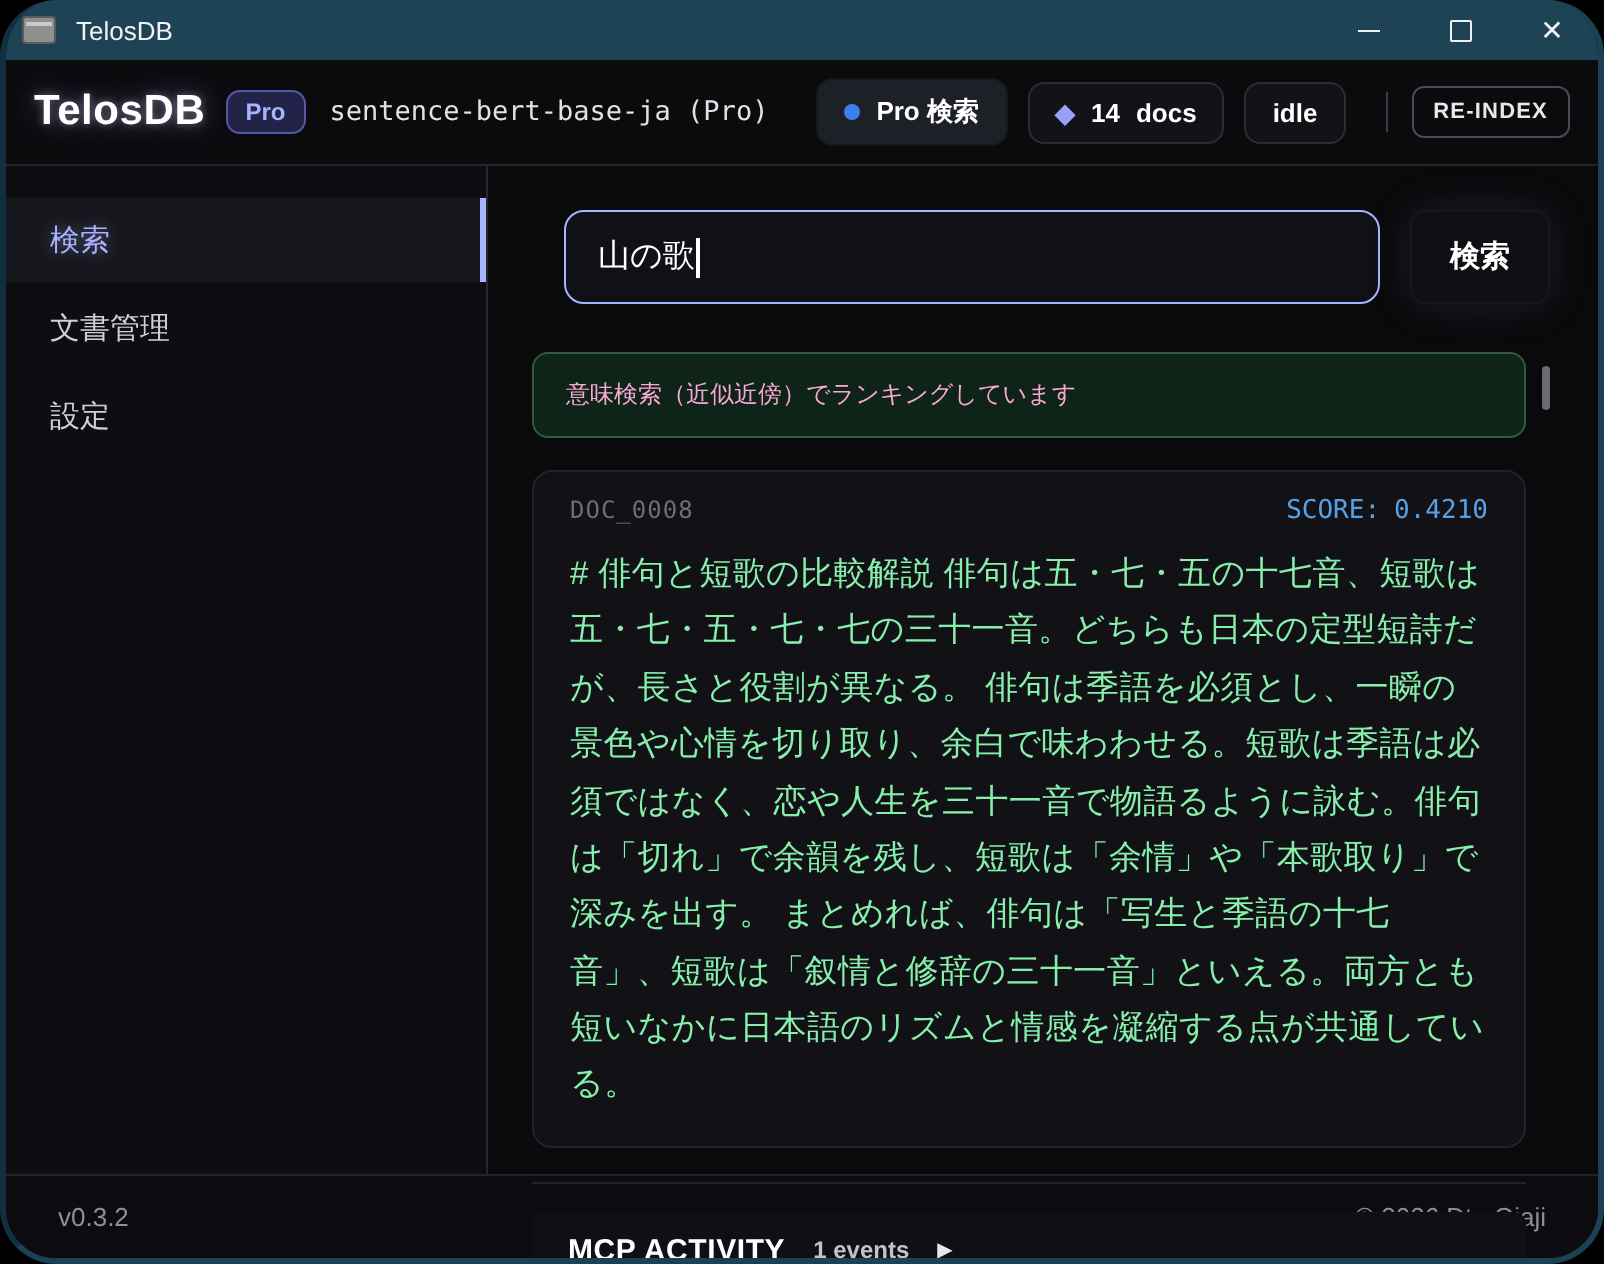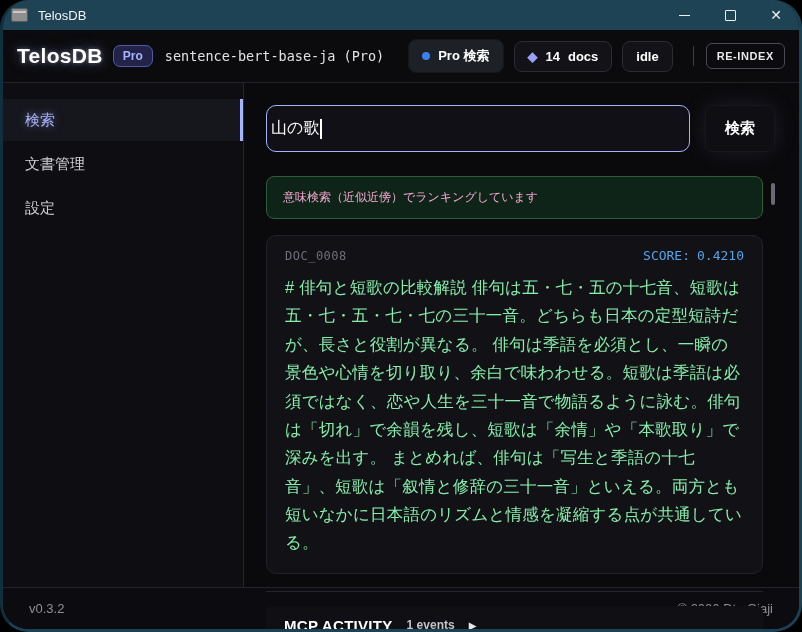--- a/index.html
+++ b/index.html
@@ -104,22 +104,22 @@
     background:#16161d; color:#a8b1fb;
     border-right:3px solid #a5b4fc;
     text-shadow:0 0 8px rgba(165,180,252,.5);
   }
 
   .main { flex:1; position:relative; padding:22px 24px 0 22px; }
   .search-row { display:flex; gap:15px; }
   .search-input {
     flex:1; height:47px;
     background:#101016; border:1.5px solid #a5b4fc; border-radius:10px;
-    display:flex; align-items:center; padding:0 4px;
-    font-size:16px; color:#ffffff; cursor:text;
+    display:flex; align-items:center; padding:0 16px;
+    font-size:16px; color:#ffffff; cursor:text;margin-left:16px;
   }
   .caret { width:1.5px; height:20px; background:#ffffff; margin-left:1px; }
   .search-btn {
     width:70px; height:47px;
     background:#0e0e13; border:1px solid #16161c; border-radius:8px;
     color:#fff; font-weight:700; font-size:15px; cursor:pointer;
     box-shadow:0 0 22px rgba(110,110,170,.18);
     font-family:"Liberation Sans", sans-serif;
   }
 

